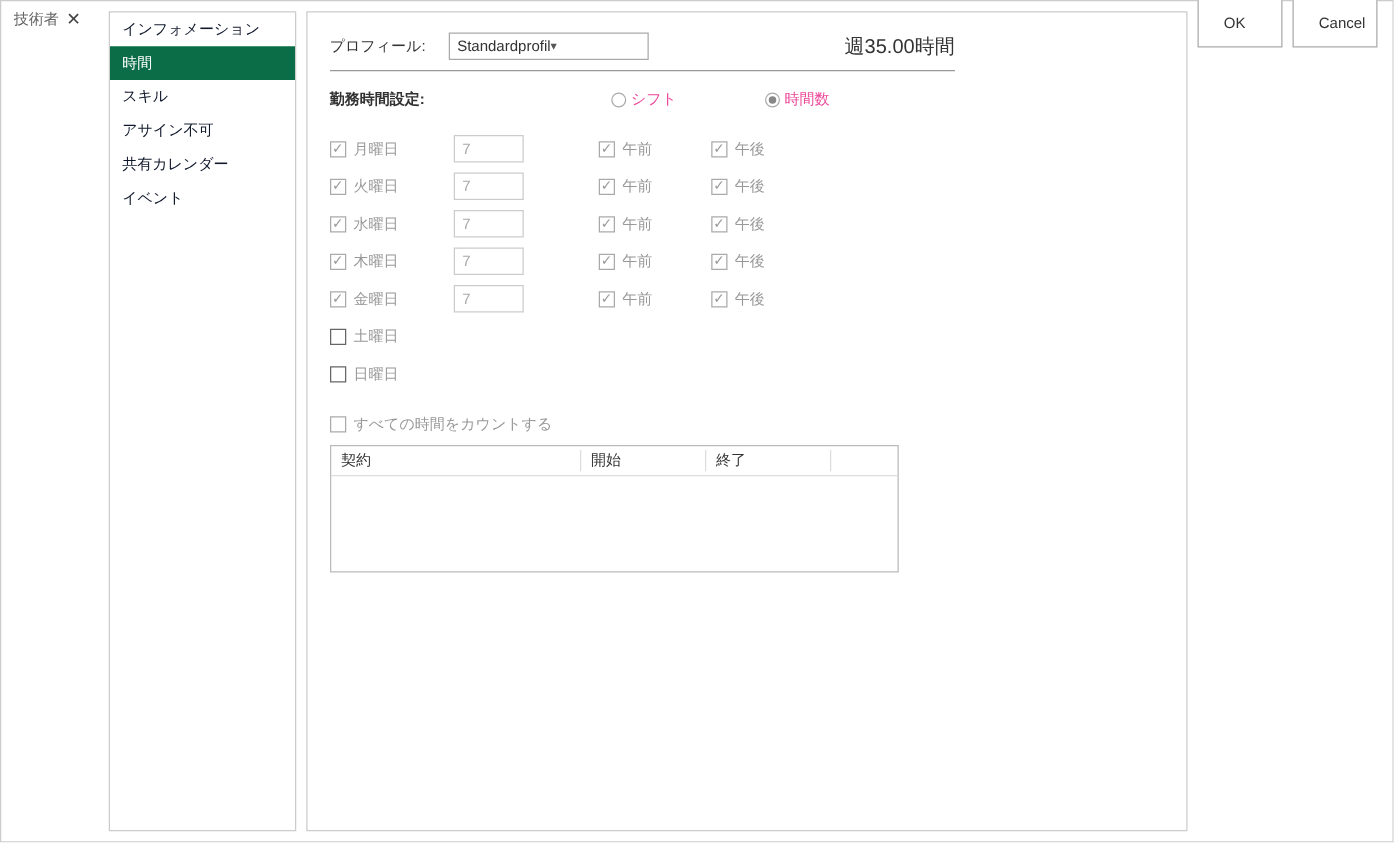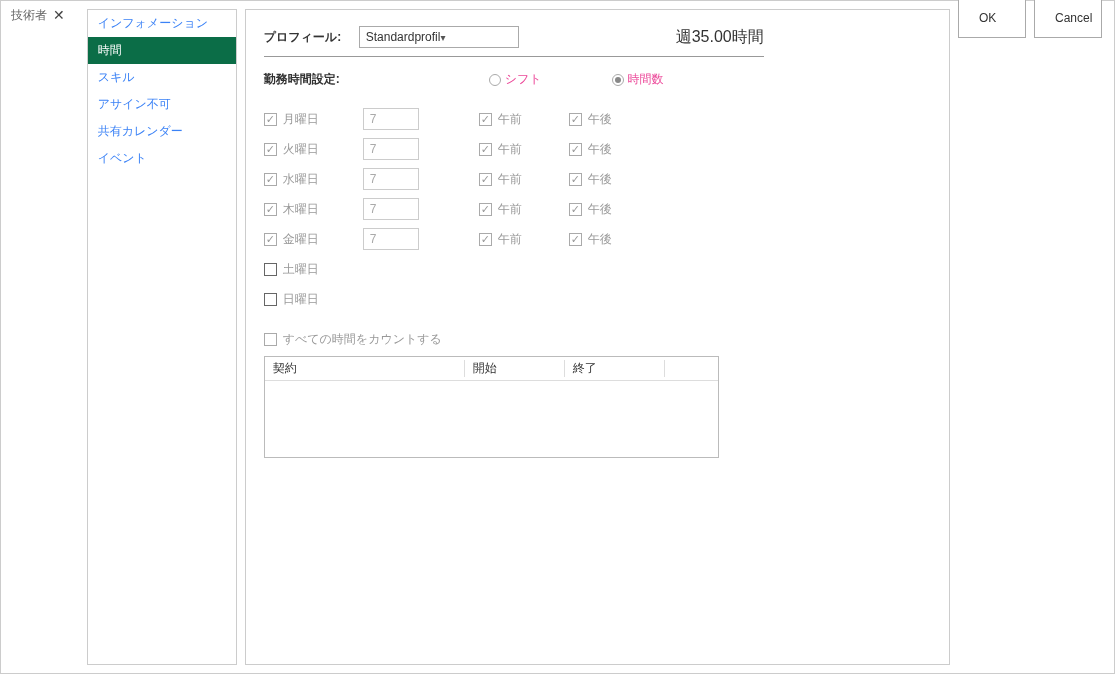--- a/index.html
+++ b/index.html
@@ -13,29 +13,29 @@
     height: 28px; padding: 0 8px 0 10px; color: #666; font-size: 12px;
   }
   .titlebar .close { cursor: pointer; font-size: 14px; color: #444; padding: 2px 6px; }
   .body {
     flex: 1; display: flex; padding: 8px; gap: 8px; overflow: hidden;
   }
   .sidebar {
     width: 150px; border: 1px solid #ccc; background: #fff;
   }
   .sidebar-item {
-    padding: 5px 10px; cursor: pointer; color: #3b82f6; font-size: 12px;
+    padding: 5px 10px; cursor: pointer; color: #0f172a; font-size: 12px;
   }
   .sidebar-item.active { background: #0b6d47; color: #fff; }
   .content {
     flex: 1; border: 1px solid #ccc; padding: 16px 18px; overflow: auto;
   }
   .row { display: flex; align-items: center; margin-bottom: 8px; }
   .profile-row { border-bottom: 1px solid #999; padding-bottom: 8px; width: 500px; }
-  .profile-label { width: 95px; font-weight: bold; }
+  .profile-label { width: 95px; font-weight: normal; }
   .profile-select {
     width: 160px; height: 22px; border: 1px solid #aaa; padding: 0 6px; display: flex;
     justify-content: flex-start; align-items: center; cursor: pointer; font-size: 12px; color: #333;
   }
   .profile-select .caret { font-size: 10px; color: #555; }
   .week-hours { margin-left: auto; font-size: 16px; }
   .setting-row { width: 500px; padding: 6px 0 8px 0; }
   .setting-label { width: 95px; font-weight: bold; }
   .radio-group { display: flex; gap: 70px; margin-left: 130px; color: #ec4899; align-items: center; }
   .radio { display: flex; align-items: center; gap: 4px; }

